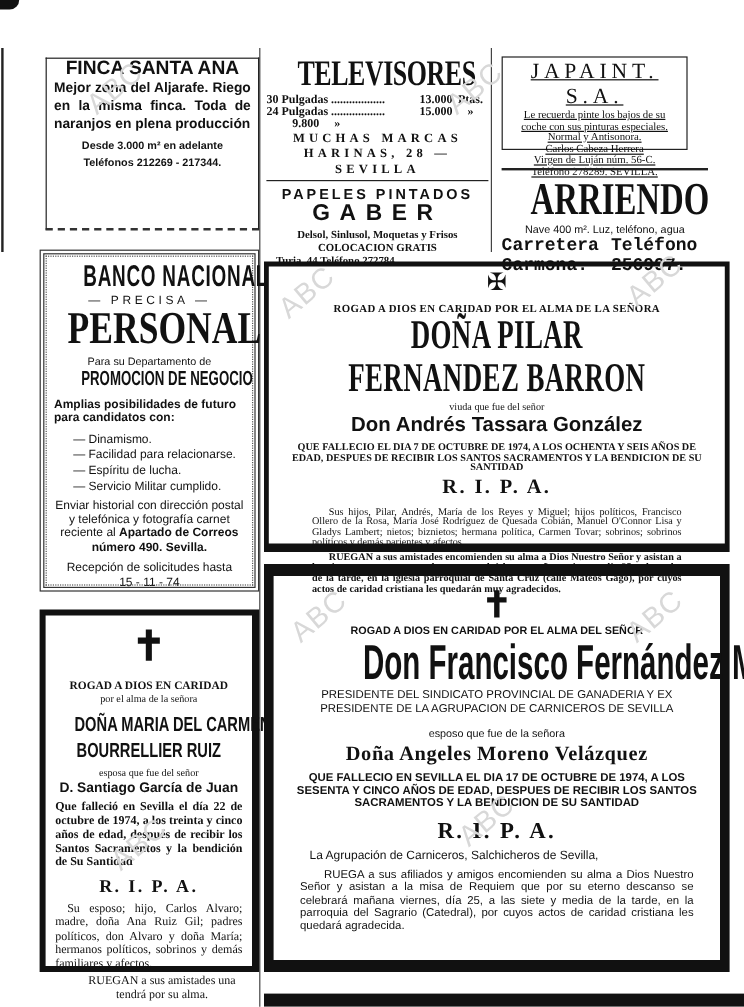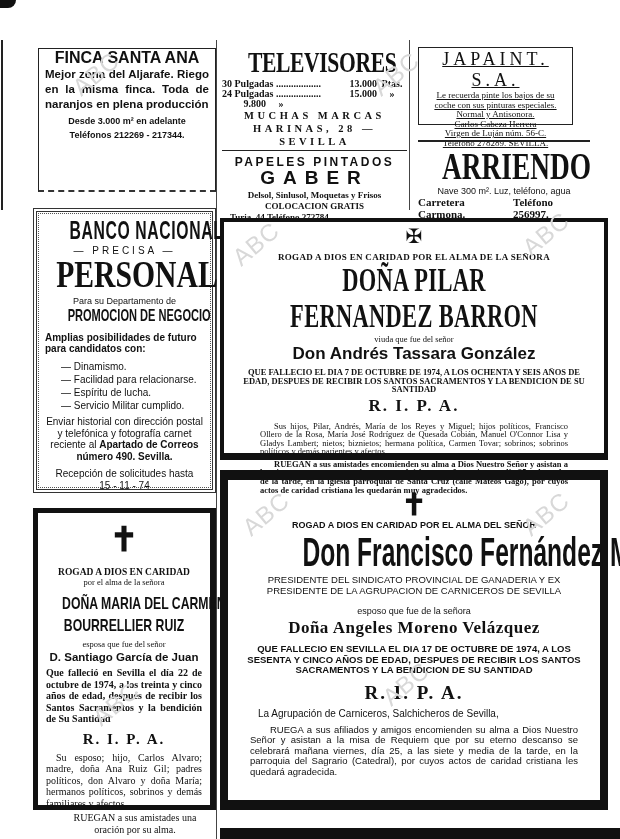--- a/index.html
+++ b/index.html
@@ -29,21 +29,21 @@
 
   
   #japaint { left:418px; top:47px; width:155px; height:78px; border:1.5px solid #222;text-decoration:underline; }
   #japaint .title { font-size:18px; letter-spacing:4px; text-align:center; margin-top:1px; }
   #japaint .t { font-size:9px; text-align:center; line-height:9.5px; }
 
   
   #arriendo { left:418px; top:140px; width:172px; height:68px; border-top:2px solid #222; }
   #arriendo .title { font-family:"Liberation Serif", serif; font-weight:bold; font-size:38px; transform:scaleX(0.72); line-height:40px; margin-top:4px; }
   #arriendo .t { font-size:9px; text-align:center; font-family:"Liberation Sans", sans-serif; }
-  #arriendo .foot { display:flex; font-size:11px; font-weight:bold; font-family:Liberation Serif, serif; }
+  #arriendo .foot { display:flex; font-size:15px; font-weight:bold; font-family:Liberation Mono, monospace; }
 
   
   #banco { left:33px; top:208px; width:183px; height:285px; border:4px double #333; outline:1px dotted #555; outline-offset:-6px; }
   #banco .t1 { font-size:25px; transform:scaleX(0.63); margin-top:4px; letter-spacing:1px; }
   #banco .pre { font-size:10px; letter-spacing:3px; text-align:center; font-family:"Liberation Sans", sans-serif; }
   #banco .t2 { font-family:"Liberation Serif", serif; font-weight:bold; font-size:38px; transform:scaleX(0.78); line-height:36px; }
   #banco .s { font-size:9px; text-align:center; font-family:"Liberation Sans", sans-serif; }
   #banco .t3 { font-size:17px; transform:scaleX(0.65); }
   #banco .p { font-size:10px; font-weight:bold; font-family:"Liberation Sans", sans-serif; padding:0 8px; line-height:11px; margin-top:6px; }
   #banco ul { list-style:none; margin:6px 0 4px 24px; padding:0; font-size:10px; font-family:"Liberation Sans", sans-serif; line-height:13px; }
@@ -136,21 +136,21 @@
   <div class="title">JAPAINT. S.A.</div>
   <div class="t" style="padding:0 6px;">Le recuerda pinte los bajos de su coche con sus pinturas especiales.</div>
   <div class="t">Normal y Antisonora.</div>
   <div class="t">Carlos Cabeza Herrera</div>
   <div class="t">Virgen de Luján núm. 56-C.</div>
   <div class="t">Teléfono 278289. SEVILLA.</div>
 </div>
 
 <div id="arriendo" class="abs">
   <div class="title c">ARRIENDO</div>
-  <div class="t">Nave 300 m². Luz, teléfono, agua</div>
+  <div class="t">Nave 400 m². Luz, teléfono, agua</div>
   <div class="foot">
     <span>Carretera Carmona.</span>
     <span>Teléfono 256997.</span>
   </div>
 </div>
 
 <div id="banco" class="abs">
   <div class="cond c t1">BANCO NACIONAL</div>
   <div class="pre">— PRECISA —</div>
   <div class="t2 c">PERSONAL</div>
@@ -186,21 +186,21 @@
   <div class="cross">✝</div>
   <div class="rog">ROGAD A DIOS EN CARIDAD</div>
   <div class="rog2">por el alma de la señora</div>
   <div class="cond c name">DOÑA MARIA DEL CARMEN</div>
   <div class="cond c name" style="margin-top:0;">BOURRELLIER RUIZ</div>
   <div class="small">esposa que fue del señor</div>
   <div class="hus">D. Santiago García de Juan</div>
   <div class="p">Que falleció en Sevilla el día 22 de octubre de 1974, a los treinta y cinco años de edad, después de recibir los Santos Sacramentos y la bendición de Su Santidad</div>
   <div class="ripa">R. I. P. A.</div>
   <div class="p2">Su esposo; hijo, Carlos Alvaro; madre, doña Ana Ruiz Gil; padres políticos, don Alvaro y doña María; hermanos políticos, sobrinos y demás familiares y afectos,</div>
-  <div class="p3">RUEGAN a sus amistades una oración por su alma.</div>
+  <div class="p3">RUEGAN a sus amistades una tendrá por su alma.</div>
 </div>
 
 <div id="francisco" class="abs">
   <div class="cross">✝</div>
   <div class="rog">ROGAD A DIOS EN CARIDAD POR EL ALMA DEL SEÑOR</div>
   <div class="name c" style="display:block;white-space:nowrap;">Don Francisco Fernández Muñoz</div>
   <div class="pres">PRESIDENTE DEL SINDICATO PROVINCIAL DE GANADERIA Y EX PRESIDENTE DE LA AGRUPACION DE CARNICEROS DE SEVILLA</div>
   <div class="esp">esposo que fue de la señora</div>
   <div class="wife">Doña Angeles Moreno Velázquez</div>
   <div class="bold">QUE FALLECIO EN SEVILLA EL DIA 17 DE OCTUBRE DE 1974, A LOS SESENTA Y CINCO AÑOS DE EDAD, DESPUES DE RECIBIR LOS SANTOS SACRAMENTOS Y LA BENDICION DE SU SANTIDAD</div>

